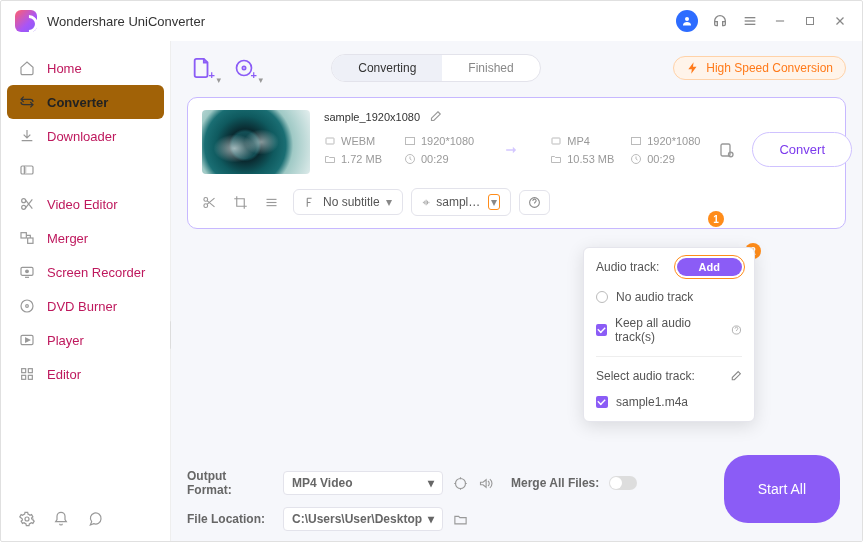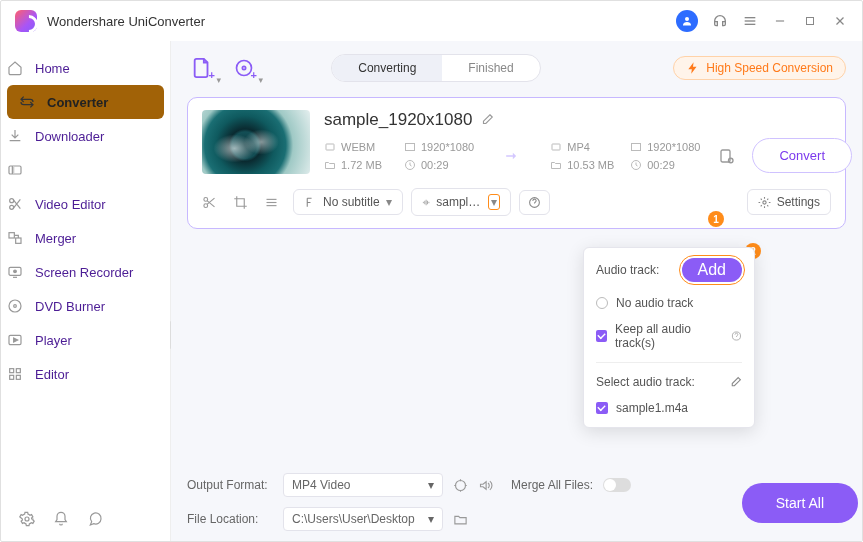--- a/index.html
+++ b/index.html
@@ -7,70 +7,70 @@
 .window { width: 100%; height: 100%; display: flex; flex-direction: column; border: 1px solid #e0e0e0; border-radius: 2px; }
 .titlebar { height: 40px; display: flex; align-items: center; padding: 0 14px; gap: 10px; }
 .logo { width: 22px; height: 22px; background: linear-gradient(135deg,#ff5f6d,#a855f7 60%,#845ef7); border-radius: 6px; position: relative; }
 .logo::after { content:""; position:absolute; top:5px; left:5px; width:12px; height:12px; border:3px solid #fff; border-top-color:transparent; border-left-color:transparent; border-radius:50%; transform:rotate(-45deg); }
 .title { font-size: 13px; color: #333; font-weight: 500; }
 .titlebar-right { margin-left: auto; display: flex; align-items: center; gap: 14px; }
 .avatar-icon { width:22px; height:22px; background:#2d6cff; border-radius:50%; display:flex; align-items:center; justify-content:center; }
 .icon-btn { width:16px; height:16px; display:flex; align-items:center; justify-content:center; color:#888; cursor:pointer; }
 .body { flex:1; display:flex; min-height:0; }
 .sidebar { width:170px; border-right:1px solid #eee; padding-top:10px; display:flex; flex-direction:column; position:relative; }
-.nav-item { display:flex; align-items:center; gap:12px; padding:9px 6px; font-size:13px; color:#4c1d95; cursor:pointer; }
+.nav-item { display:flex; align-items:center; gap:12px; padding:9px 18px; font-size:13px; color:#be185d; cursor:pointer; }
 .nav-item.active { background:#a16207; color:#222; font-weight:600; border-radius:6px; margin:0 6px; padding:9px 12px; }
 .nav-icon { width:16px; height:16px; flex-shrink:0; }
 .sidebar-footer { margin-top:auto; padding:14px 18px; display:flex; gap:18px; }
 .collapse-handle { position:absolute; right:-10px; top:280px; width:10px; height:28px; background:#fff; border:1px solid #ddd; border-radius:0 6px 6px 0; display:flex; align-items:center; justify-content:center; color:#999; font-size:10px; }
 .main { flex:1; background:#f6f7fb; display:flex; flex-direction:column; padding:12px 16px 10px; min-width:0; position:relative; }
 .topbar { display:flex; align-items:center; gap:12px; }
 .tool-btn { width:30px; height:30px; display:flex; align-items:center; justify-content:center; position:relative; cursor:pointer; }
 .tool-btn .plus { position:absolute; right:2px; bottom:2px; color:#8b5cf6; font-size:11px; font-weight:bold; }
 .tabs { display:flex; background:#fff; border:1px solid #e3e3eb; border-radius:18px; overflow:hidden; margin:0 auto; }
 .tab { padding:6px 26px; font-size:12px; color:#888; cursor:pointer; }
 .tab.active { background:#eef0f7; color:#333; font-weight:500; }
 .hsc { margin-left:auto; display:flex; align-items:center; gap:6px; color:#ff7a1a; font-size:12px; background:#fff4ea; border:1px solid #ffd2a8; border-radius:14px; padding:4px 12px; cursor:pointer; }
 .card { margin-top:14px; background:#fff; border:1.5px solid #c7b8ff; border-radius:10px; padding:12px 14px; }
 .card-top { display:flex; align-items:flex-start; gap:14px; }
 .thumb { width:108px; height:64px; border-radius:4px; background:radial-gradient(circle at 40% 55%, #0d3b41 0%, #134e55 18%, #0a2a30 22%, #0f5a5f 40%, #1a6e73 55%, #9fc9c5 65%, #e5efef 100%); position:relative; overflow:hidden; flex-shrink:0; }
 .thumb::before { content:""; position:absolute; inset:0; background:
   radial-gradient(ellipse 30px 20px at 30% 60%, rgba(255,255,255,0.6), transparent 70%),
   radial-gradient(ellipse 25px 18px at 55% 50%, rgba(255,255,255,0.5), transparent 70%); }
 .file-col { flex:1; min-width:0; }
-.file-name-row { display:flex; align-items:center; gap:8px; font-size:17px; color:#333; margin-bottom:8px; }
+.file-name-row { display:flex; align-items:center; gap:8px; font-size:11px; color:#333; margin-bottom:8px; }
 .info-row { display:flex; align-items:center; gap:18px; font-size:11px; color:#999; }
 .info-block { display:flex; gap:14px; }
 .info-item { display:flex; align-items:center; gap:5px; min-width:66px; }
 .arrow-sep { margin:0 10px; color:#c7b8ff; }
 .convert-btn { border:1px solid #cfc2ff; background:#fff; color:#7c3aed; padding:9px 26px; border-radius:22px; font-size:13px; cursor:pointer; margin-left:8px; }
 .card-bottom { display:flex; align-items:center; gap:8px; margin-top:14px; padding-top:0; }
 .mini-icons { display:flex; gap:16px; padding:0 6px 0 0; color:#999; }
 .sel { flex:0 0 auto; display:flex; align-items:center; gap:6px; background:#fff; border:1px solid #e3e3eb; border-radius:6px; padding:5px 10px; font-size:12px; color:#555; cursor:pointer; }
 .sel .chev { margin-left:auto; color:#888; }
 .subtitle-sel { width:110px; }
 .audio-sel { width:100px; position:relative; }
 .help-circ, .settings-pill { border:1px solid #e3e3eb; border-radius:6px; padding:5px 10px; font-size:12px; color:#555; display:flex; align-items:center; gap:6px; cursor:pointer; }
 .help-circ { padding:5px 8px; }
 .settings-pill { margin-left:auto; }
 .badge { position:absolute; width:16px; height:16px; background:#ff8c1a; color:#fff; border-radius:50%; font-size:10px; display:flex; align-items:center; justify-content:center; font-weight:bold; }
 .dropdown { position:absolute; top:206px; left:412px; width:172px; background:#fff; border:1px solid #e5e5ec; border-radius:6px; box-shadow:0 4px 18px rgba(0,0,0,0.12); padding:10px 0 6px; font-size:12px; color:#555; z-index:10; }
 .dd-header { display:flex; align-items:center; padding:0 12px 8px; }
-.add-btn { background:#8b5cf6; color:#fff; border:none; border-radius:12px; padding:3px 16px; font-size:16px; margin-left:auto; cursor:pointer; }
+.add-btn { background:#8b5cf6; color:#fff; border:none; border-radius:12px; padding:3px 22px; font-size:11px; margin-left:auto; cursor:pointer;font-weight:bold; }
 .dd-row { display:flex; align-items:center; gap:8px; padding:6px 12px; }
 .dd-sep { margin:6px 12px; border:none; border-top:1px solid #eee; }
 .radio { width:12px; height:12px; border:1.5px solid #bbb; border-radius:50%; }
 .check { width:12px; height:12px; background:#8b5cf6; border-radius:2px; position:relative; }
 .check::after { content:""; position:absolute; left:2px; top:0px; width:5px; height:8px; border:solid #fff; border-width:0 2px 2px 0; transform:rotate(45deg) scale(0.7); }
-.bottom-bar { margin-top:auto; display:flex; flex-direction:column; gap:10px; padding-top:8px; font-size:12px; color:#666; }
+.bottom-bar { margin-top:auto; display:flex; flex-direction:column; gap:10px; padding-top:8px; font-size:12px; color:#666;font-weight:bold; }
 .br { display:flex; align-items:center; gap:10px; }
 .br-label { width:86px; }
 .br-select { width:160px; border:1px solid #e3e3eb; border-radius:4px; padding:4px 8px; background:#fff; display:flex; align-items:center; }
 .br-select .chev { margin-left:auto; }
-.start-all { position:absolute; right:4px; bottom:18px; background:#8b5cf6; color:#fff; border:none; border-radius:24px; padding:12px 34px; font-size:14px; cursor:pointer; }
+.start-all { position:absolute; right:22px; bottom:18px; background:#8b5cf6; color:#fff; border:none; border-radius:24px; padding:26px 34px; font-size:14px; cursor:pointer; }
 .toggle-off { width:28px; height:14px; background:#ddd; border-radius:8px; position:relative; }
 .toggle-off::after { content:""; position:absolute; left:1px; top:1px; width:12px; height:12px; background:#fff; border-radius:50%; }
 svg { display:block; }
 </style>
 </head>
 <body>
 
 <div class="window">
   <div class="titlebar">
     <div class="logo"></div>
@@ -354,27 +354,20 @@
               </svg>
             <span style="overflow:hidden;text-overflow:ellipsis;white-space:nowrap">sample1.m4a</span>
             <span class="chev" style="border:1px solid #ff8c1a;border-radius:3px;padding:0 2px">▾</span>
           </div>
           <div class="help-circ">
             <svg width="13" height="13" viewBox="0 0 24 24" fill="none" stroke="#888" stroke-width="2">
                 <circle cx="12" cy="12" r="9"></circle>
                 <path d="M9 9a3 3 0 115 2c-1 1-2 1-2 3M12 18h0"></path>
               </svg>
           </div>
-          <div class="settings-pill">
-            <svg width="13" height="13" viewBox="0 0 24 24" fill="none" stroke="#888" stroke-width="2">
-                <circle cx="12" cy="12" r="3"></circle>
-                <path d="M12 2v3M12 19v3M4 12H1M23 12h-3M5 5l2 2M17 17l2 2M19 5l-2 2M7 17l-2 2"></path>
-              </svg>
-            <span>Settings</span>
-          </div>
         </div>
       </div>
 
       <div class="badge" style="top:170px; left:537px;">1</div>
       <div class="badge" style="top:202px; left:574px;">2</div>
 
       <div class="dropdown">
         <div class="dd-header">
           <span>Audio track:</span>
           <button class="add-btn" style="outline:1.5px solid #ff8c1a;outline-offset:2px">Add</button>

